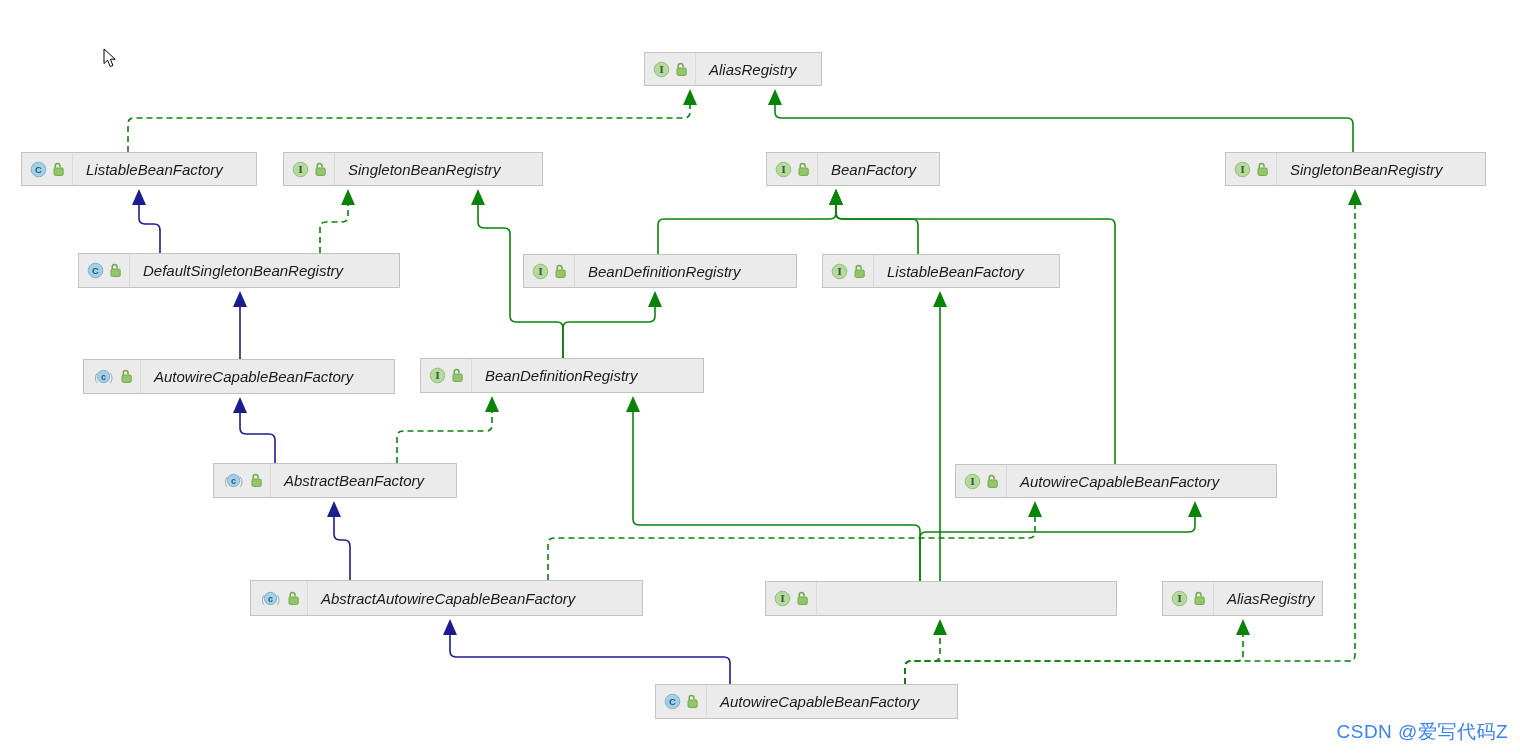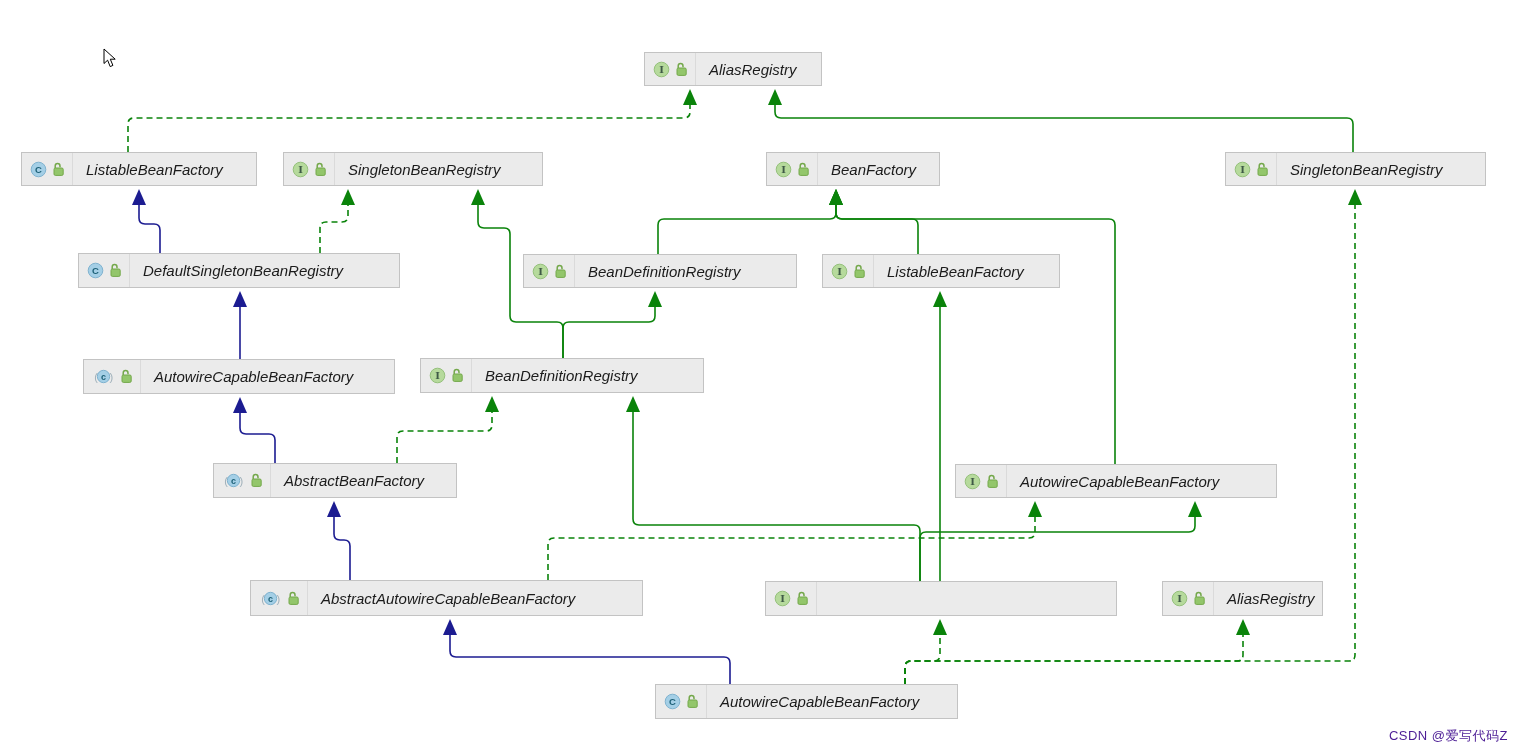--- a/index.html
+++ b/index.html
@@ -18,21 +18,21 @@
   }
   .node .icons{
     display:flex;align-items:center;gap:5px;
     padding:0 7px 0 8px;height:100%;
     border-right:1px solid #dadada;
   }
   .node .icons svg{display:block;}
   .node .label{padding:0 12px 0 13px;flex:1;font-style:italic;}
   #watermark{
     position:absolute;right:12px;bottom:8px;
-    font-size:13px;color:#4c1d95;letter-spacing:0.5px;
+    font-size:19px;color:#3b82f6;letter-spacing:0.5px;
     text-shadow:1px 1px 0 #ffffff;
   }
   #cursor{position:absolute;width:14px;height:20px;}
 </style>
 </head>
 <body>
 
 <div id="canvas">
   <svg class="edges" id="edge-layer" width="1520" height="753">
       <path d="M128,152 L128,124 Q128,118 134,118 L684,118 Q690,118 690,112 L690,93" fill="none" stroke="#0a830a" stroke-width="1.6" stroke-dasharray="6,4"></path>

